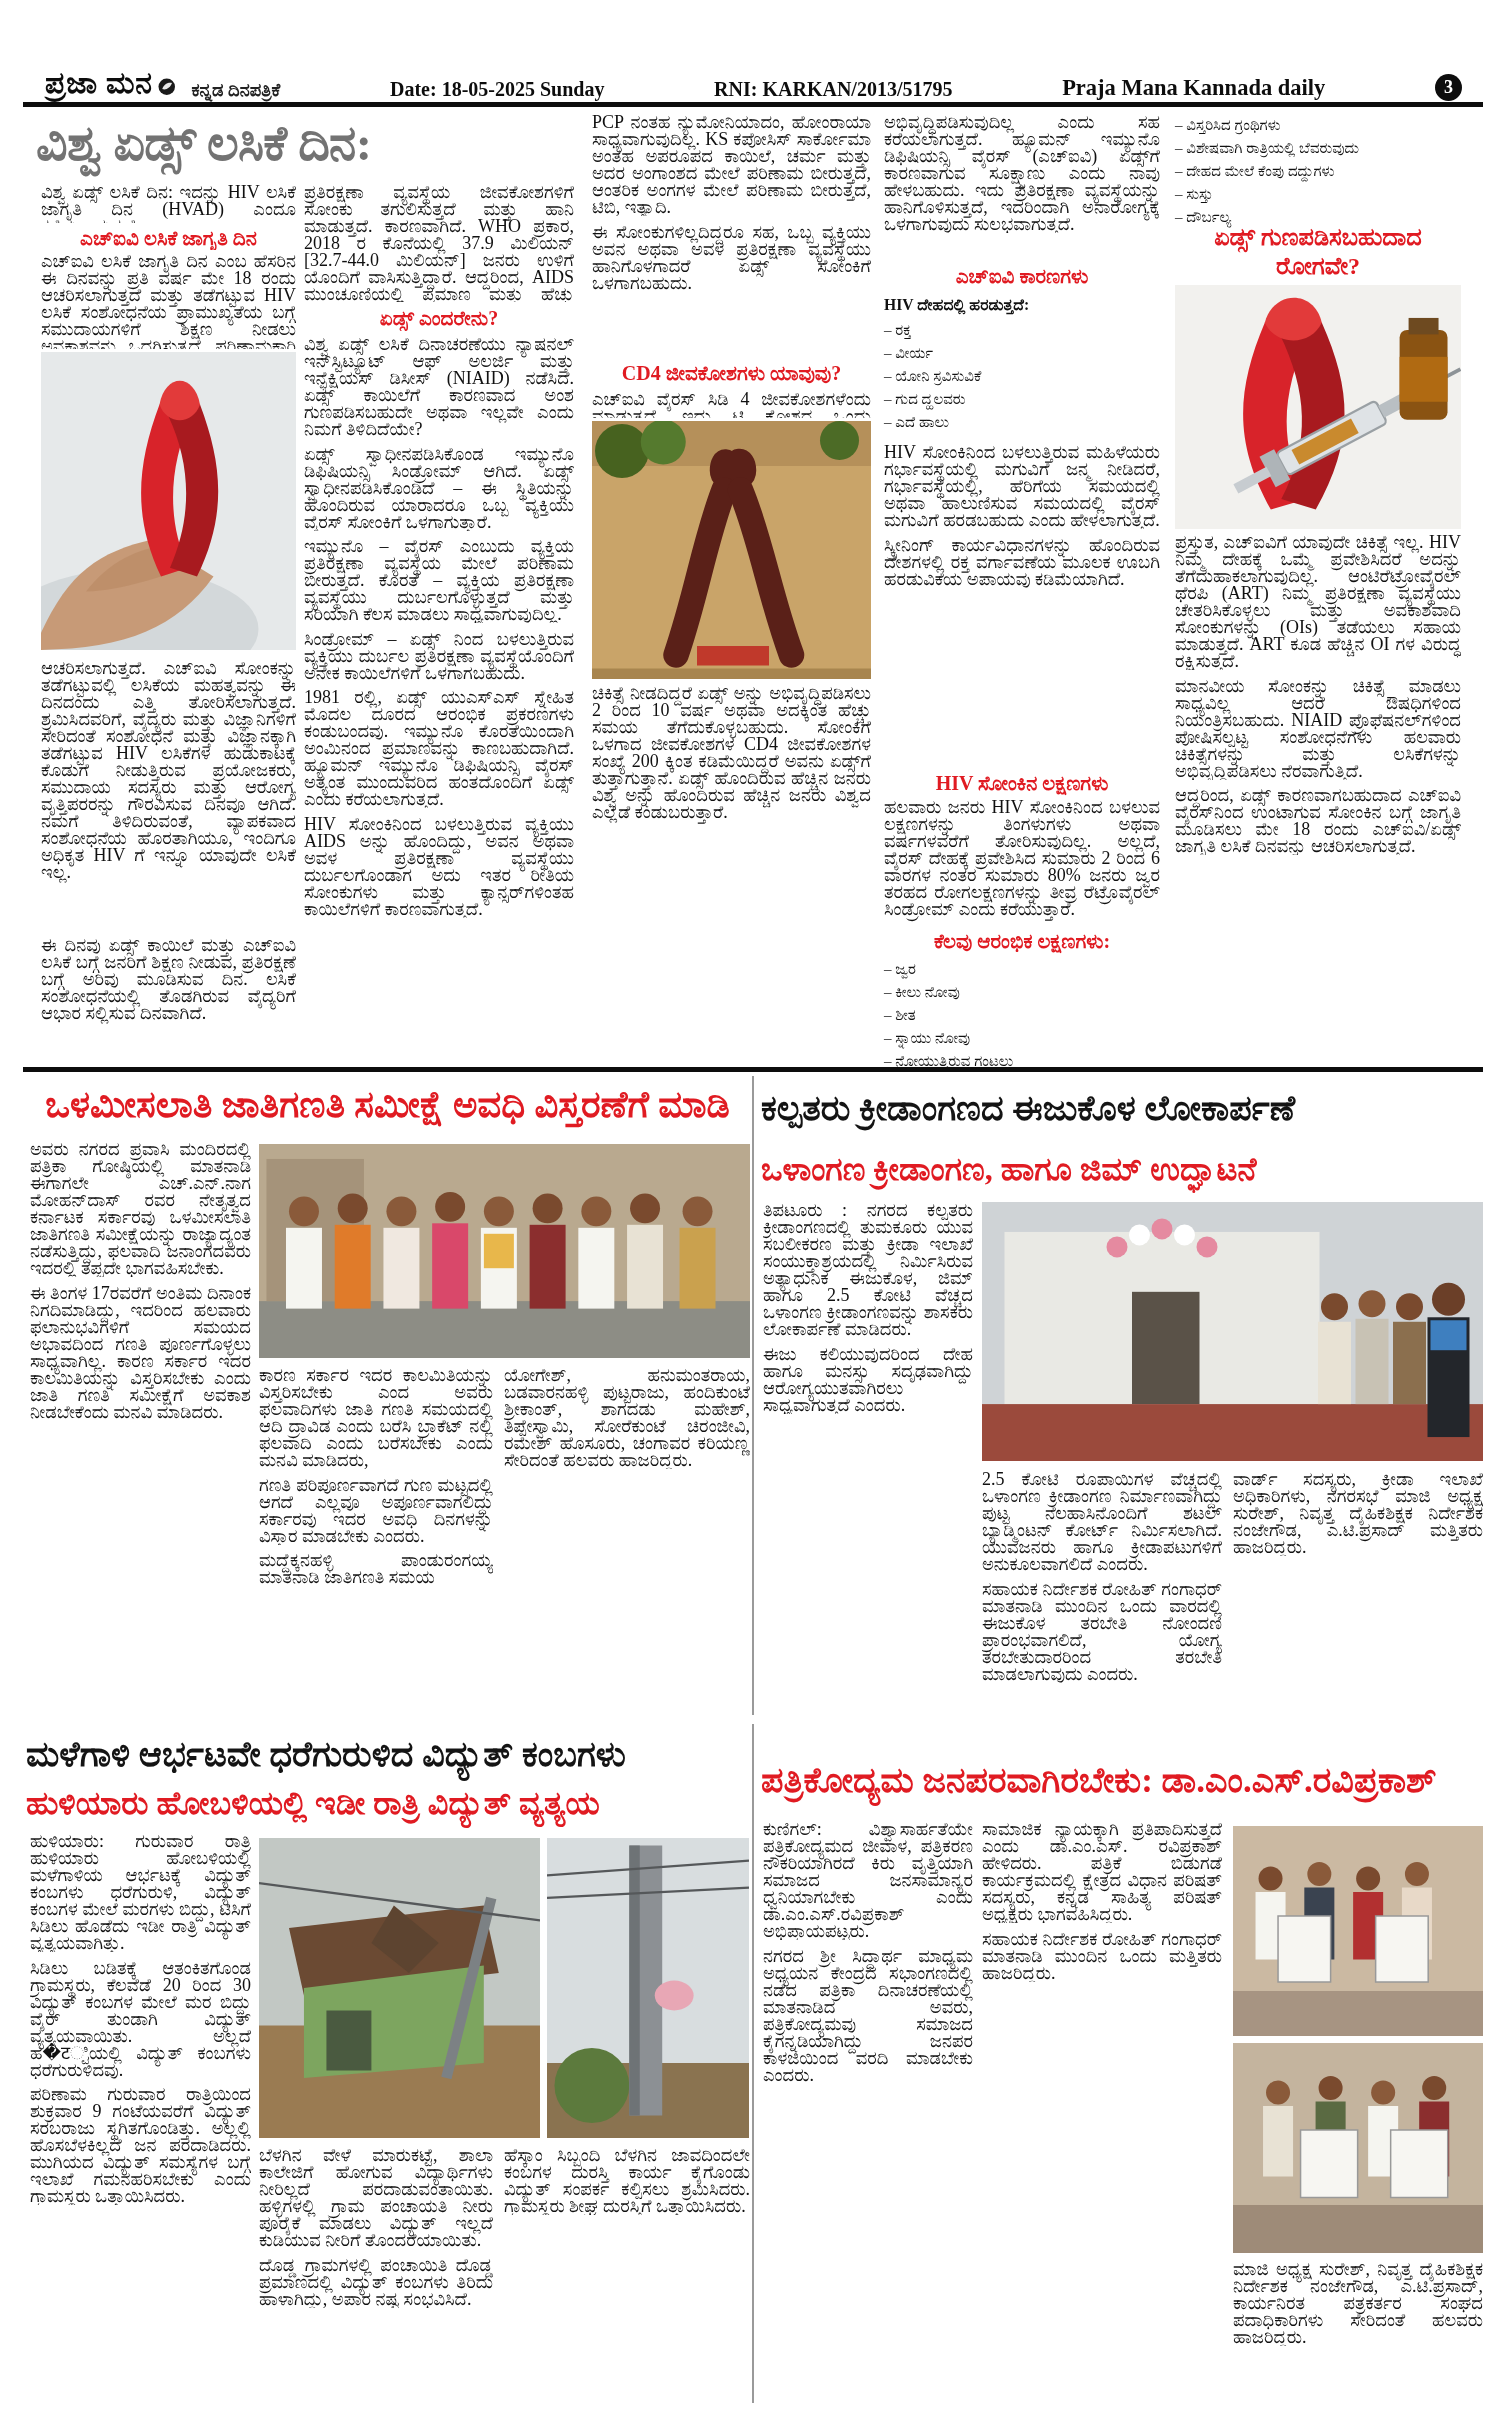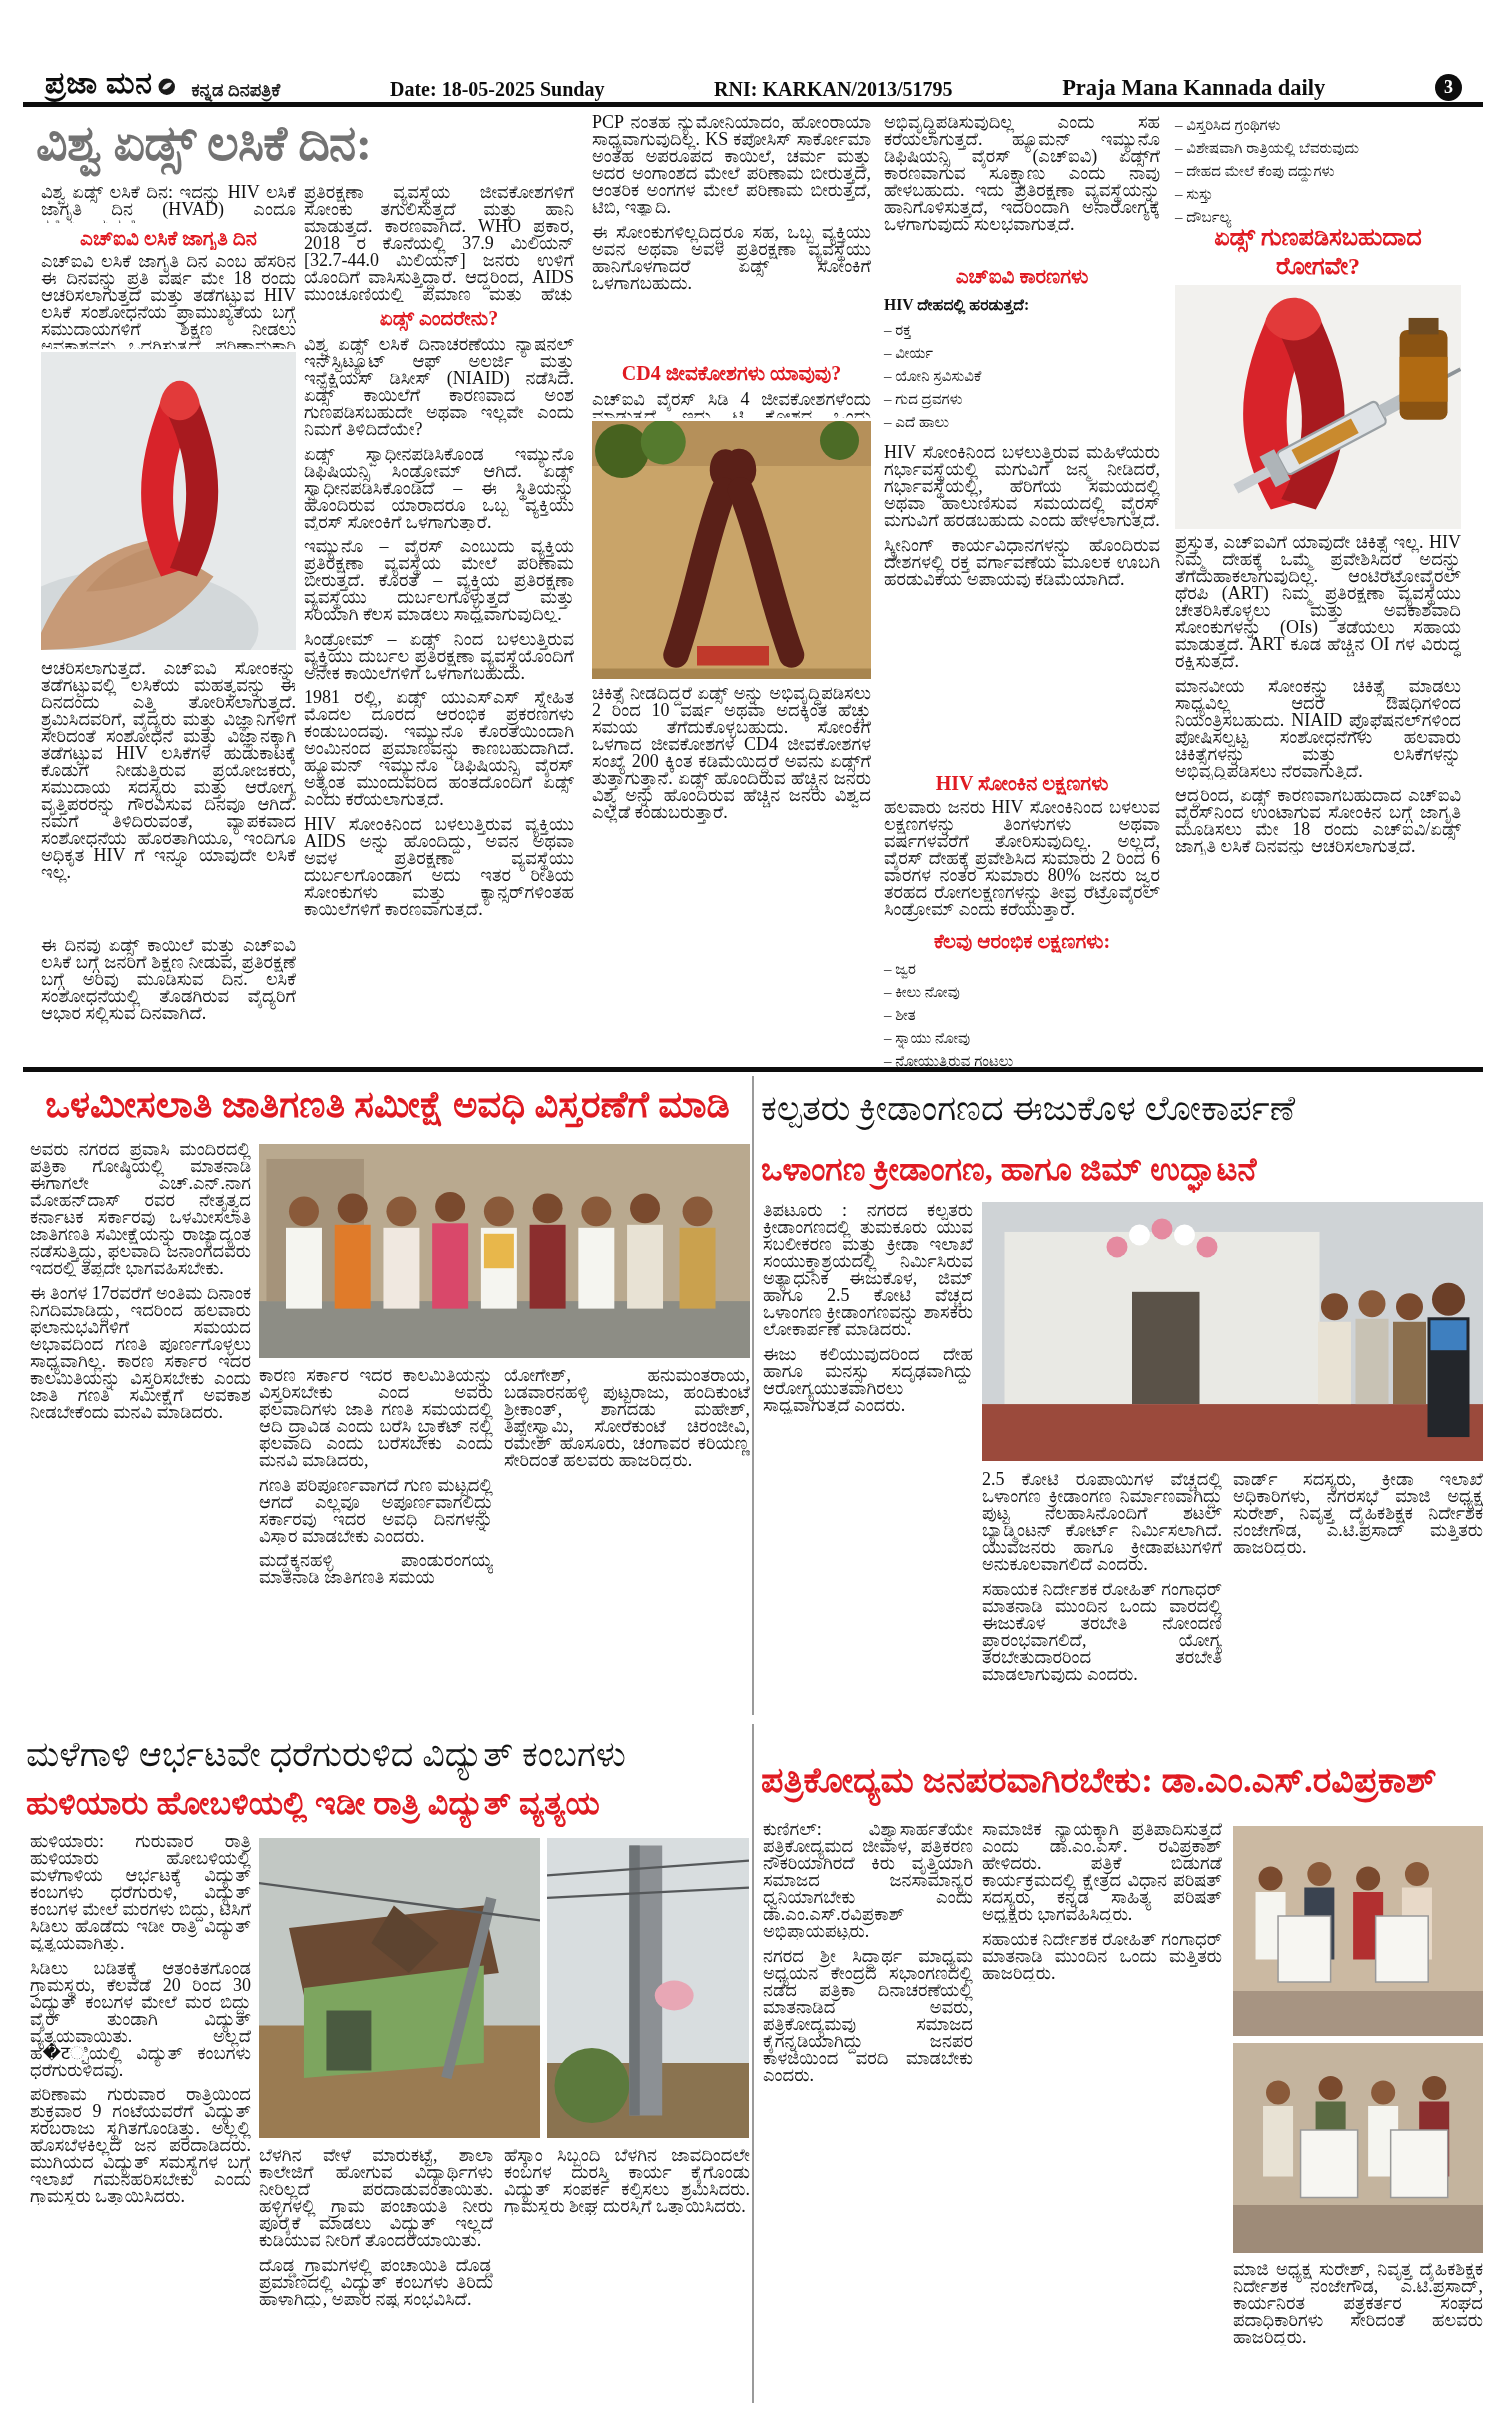--- a/index.html
+++ b/index.html
@@ -18,21 +18,21 @@
   .vrule{background:#9a9a9a;}
   
   .p{font-size:18px;line-height:17px;text-align:justify;overflow:hidden;word-break:break-word;}
   .p + .p{margin-top:7.5px;}
   .col{overflow:hidden;}
   .sh{font-weight:bold;color:#e01b22;text-align:center;font-size:20px;line-height:24px;overflow:hidden;}
   .lead{font-weight:bold;font-size:15.7px;line-height:21px;}
   .lst div{font-size:15px;line-height:23px;}
   .hl-main{color:#737373;font-weight:bold;font-size:49px;line-height:64px;letter-spacing:-0.7px;}
   .hl-red-lg{color:#e01b22;font-weight:bold;font-size:37px;line-height:45px;text-align:center;}
-  .hl-blk{color:#141414;font-weight:normal;font-size:35px;line-height:43px;}
+  .hl-blk{color:#141414;font-weight:bold;font-size:35px;line-height:43px;}
   .hl-red-md{color:#e01b22;font-weight:bold;font-size:32px;line-height:39px;}
   .photo{display:block;}
   .photo svg{display:block;width:100%;height:100%;}
 </style>
 </head>
 <body>
 
 <div class="page">
 
   <div class="abs mast" style="left:45px;top:69px;width:1417px;height:31.5px;">
@@ -109,21 +109,21 @@
 
   <div class="abs col" style="left:884px;top:114px;width:276px;height:147px;">
     <div class="p">ಅಭಿವೃದ್ಧಿಪಡಿಸುವುದಿಲ್ಲ ಎಂದು ಸಹ ಕರೆಯಲಾಗುತ್ತದೆ. ಹ್ಯೂಮನ್ ಇಮ್ಯುನೊ ಡಿಫಿಷಿಯನ್ಸಿ ವೈರಸ್ (ಎಚ್ಐವಿ) ಏಡ್ಸ್‌ಗೆ ಕಾರಣವಾಗುವ ಸೂಕ್ಷ್ಮಾಣು ಎಂದು ನಾವು ಹೇಳಬಹುದು. ಇದು ಪ್ರತಿರಕ್ಷಣಾ ವ್ಯವಸ್ಥೆಯನ್ನು ಹಾನಿಗೊಳಿಸುತ್ತದೆ, ಇದರಿಂದಾಗಿ ಅನಾರೋಗ್ಯಕ್ಕೆ ಒಳಗಾಗುವುದು ಸುಲಭವಾಗುತ್ತದೆ.</div>
   </div>
   <div class="abs sh" style="left:884px;top:264px;width:276px;height:25.5px;">ಎಚ್ಐವಿ ಕಾರಣಗಳು</div>
   <div class="abs lead" style="left:884px;top:294px;width:276px;height:22.5px;">HIV ದೇಹದಲ್ಲಿ ಹರಡುತ್ತದೆ:</div>
   <div class="abs lst" style="left:884px;top:319px;width:276px;height:118px;">
     <div>– ರಕ್ತ</div>
     <div>– ವೀರ್ಯ</div>
     <div>– ಯೋನಿ ಸ್ರವಿಸುವಿಕೆ</div>
-    <div>– ಗುದ ದ್ರವಗಳು</div>
+    <div>– ಗುದ ದ್ಹಲವರು</div>
     <div>– ಎದೆ ಹಾಲು</div>
   </div>
   <div class="abs col" style="left:884px;top:444px;width:276px;height:322px;">
     <div class="p">HIV ಸೋಂಕಿನಿಂದ ಬಳಲುತ್ತಿರುವ ಮಹಿಳೆಯರು ಗರ್ಭಾವಸ್ಥೆಯಲ್ಲಿ ಮಗುವಿಗೆ ಜನ್ಮ ನೀಡಿದರೆ, ಗರ್ಭಾವಸ್ಥೆಯಲ್ಲಿ, ಹೆರಿಗೆಯ ಸಮಯದಲ್ಲಿ ಅಥವಾ ಹಾಲುಣಿಸುವ ಸಮಯದಲ್ಲಿ ವೈರಸ್ ಮಗುವಿಗೆ ಹರಡಬಹುದು ಎಂದು ಹೇಳಲಾಗುತ್ತದೆ.</div>
     <div class="p">ಸ್ಕ್ರೀನಿಂಗ್ ಕಾರ್ಯವಿಧಾನಗಳನ್ನು ಹೊಂದಿರುವ ದೇಶಗಳಲ್ಲಿ ರಕ್ತ ವರ್ಗಾವಣೆಯ ಮೂಲಕ ಊಬಗಿ ಹರಡುವಿಕೆಯ ಅಪಾಯವು ಕಡಿಮೆಯಾಗಿದೆ.</div>
   </div>
   <div class="abs sh" style="left:884px;top:771px;width:276px;height:25.5px;">HIV ಸೋಂಕಿನ ಲಕ್ಷಣಗಳು</div>
   <div class="abs p col" style="left:884px;top:799px;width:276px;height:126px;">ಹಲವಾರು ಜನರು HIV ಸೋಂಕಿನಿಂದ ಬಳಲುವ ಲಕ್ಷಣಗಳನ್ನು ತಿಂಗಳುಗಳು ಅಥವಾ ವರ್ಷಗಳವರೆಗೆ ತೋರಿಸುವುದಿಲ್ಲ. ಅಲ್ಲದೆ, ವೈರಸ್ ದೇಹಕ್ಕೆ ಪ್ರವೇಶಿಸಿದ ಸುಮಾರು 2 ರಿಂದ 6 ವಾರಗಳ ನಂತರ ಸುಮಾರು 80% ಜನರು ಜ್ವರ ತರಹದ ರೋಗಲಕ್ಷಣಗಳನ್ನು ತೀವ್ರ ರೆಟ್ರೊವೈರಲ್ ಸಿಂಡ್ರೋಮ್ ಎಂದು ಕರೆಯುತ್ತಾರೆ.</div>
   <div class="abs sh" style="left:884px;top:929px;width:276px;height:25.5px;">ಕೆಲವು ಆರಂಭಿಕ ಲಕ್ಷಣಗಳು:</div>
   <div class="abs lst" style="left:884px;top:958px;width:276px;height:84px;">

